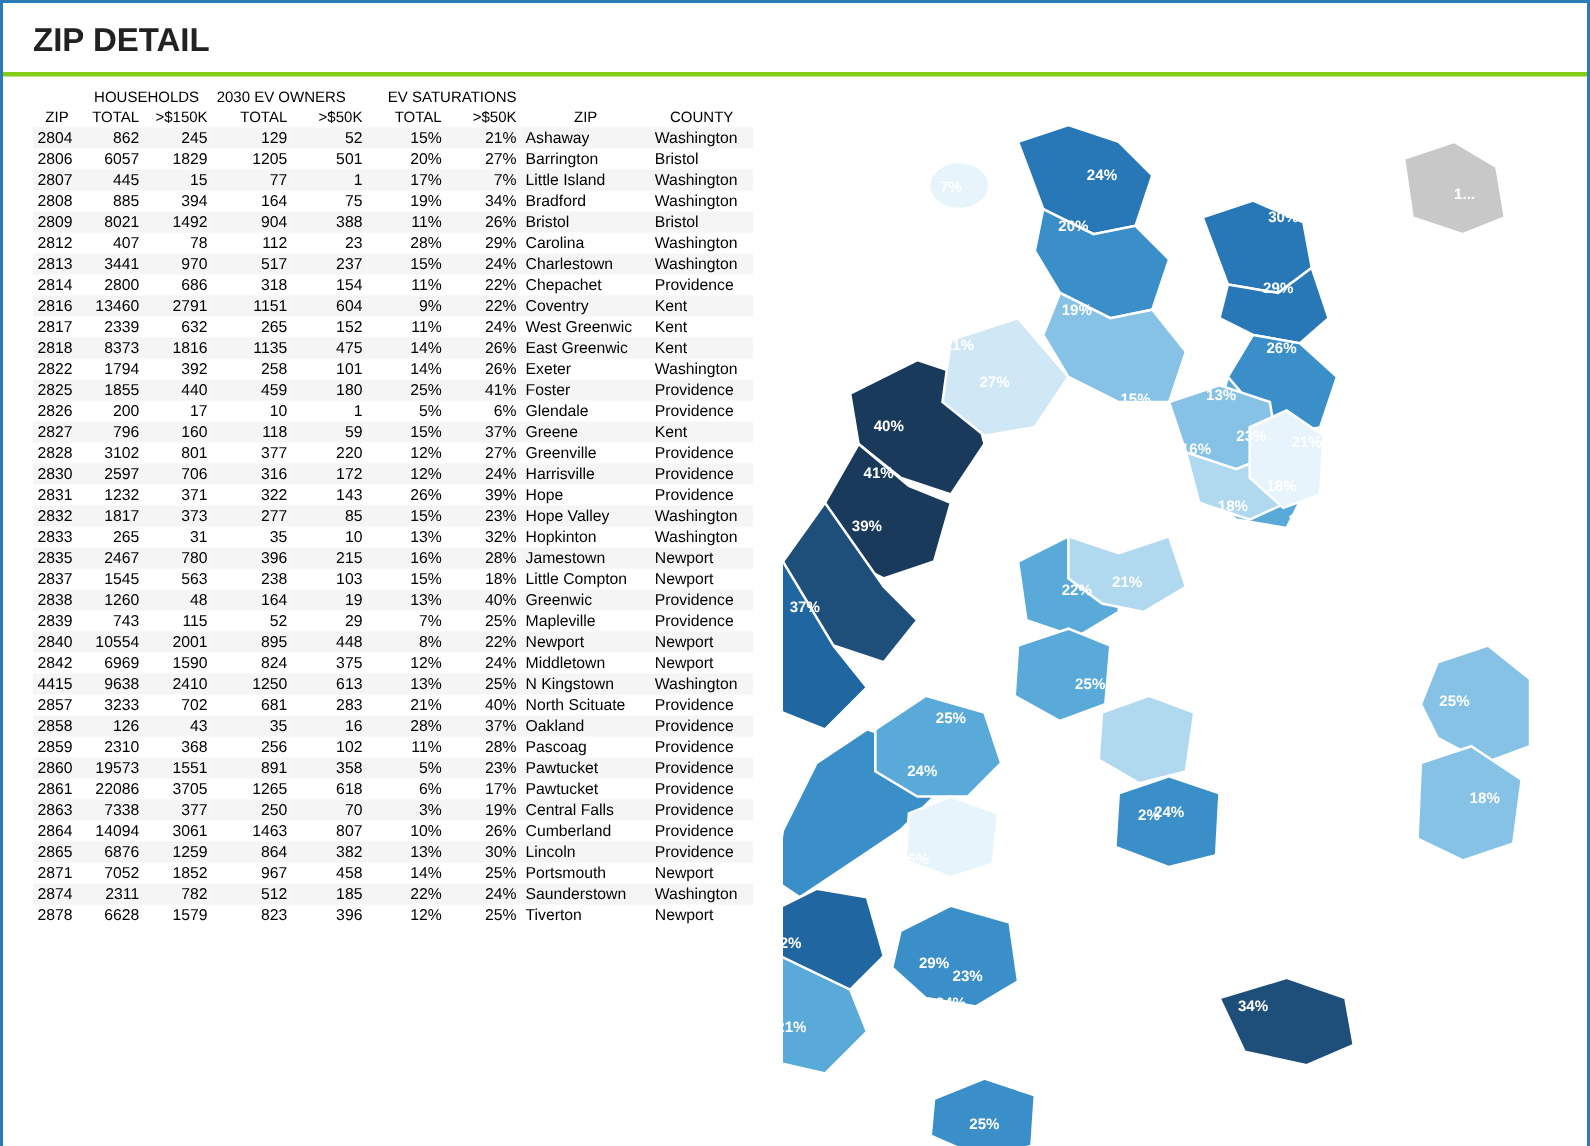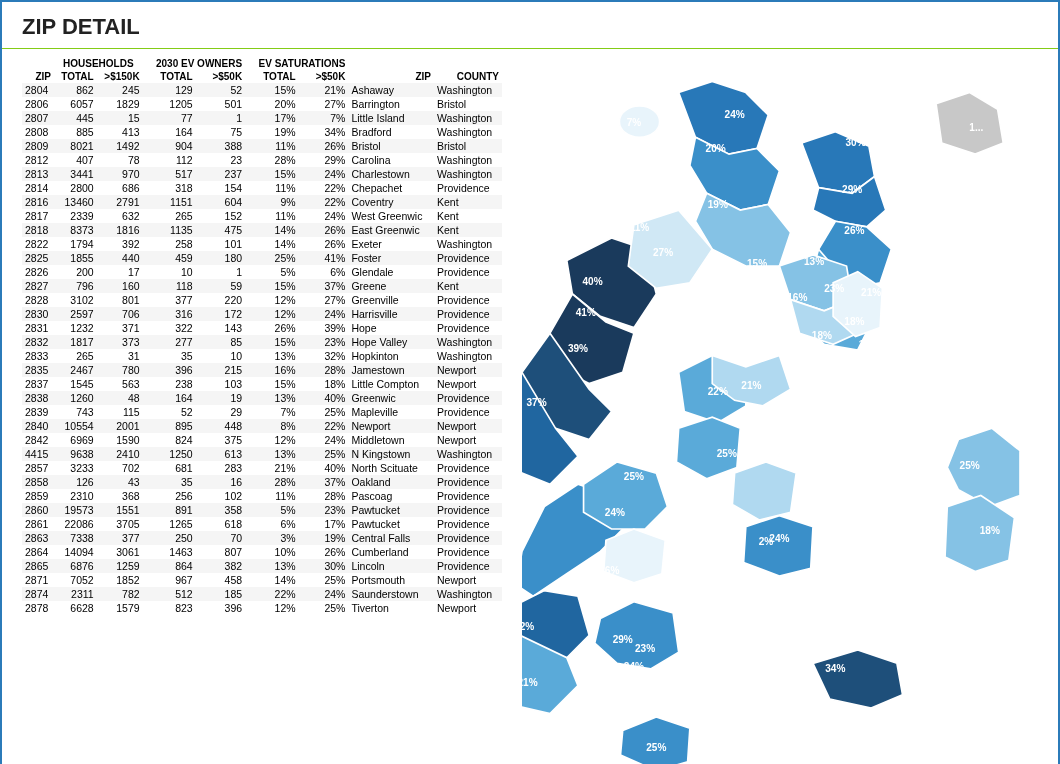--- a/index.html
+++ b/index.html
@@ -12,21 +12,21 @@
     .page {
       width: 1060px;
       min-height: 764px;
       background: #fff;
       border: 2px solid #2b7bb9;
       display: flex;
       flex-direction: column;
     }
     .header {
       padding: 12px 20px 8px 20px;
-      border-bottom: 1px solid #84cc16;
+      border-bottom: 3px solid #84cc16;
     }
     .title {
       font-size: 22px;
       font-weight: bold;
       color: #222;
     }
     .content {
       display: flex;
       flex: 1;
     }
@@ -34,27 +34,27 @@
       width: 510px;
       padding: 8px 10px 8px 20px;
       overflow: hidden;
     }
     table {
       width: 100%;
       border-collapse: collapse;
       font-size: 10.5px;
     }
     thead th {
-      font-weight: bold;
+      font-weight: normal;
       text-align: right;
       padding: 1px 3px;
       font-size: 10px;
       white-space: nowrap;
     }
-    thead th.left { text-align: right; }
+    thead th.left { text-align: center; }
     tbody tr td {
       padding: 1px 3px;
       text-align: right;
       white-space: nowrap;
     }
     tbody tr td.left { text-align: left; }
     tbody tr:nth-child(odd) { background: #f5f5f5; }
     .map-section {
       flex: 1;
       display: flex;
@@ -98,21 +98,21 @@
   <div class="header">
     <div class="title">ZIP DETAIL</div>
   </div>
   <div class="content">
     <div class="table-section">
       <table>
         <thead>
           <tr>
             <th class="left th-zip" rowspan="2" style="vertical-align:bottom;">ZIP</th>
             <th colspan="2" style="text-align:center;font-size:10px;">HOUSEHOLDS</th>
-            <th colspan="2" style="text-align:right;font-size:10px;">2030 EV OWNERS</th>
+            <th colspan="2" style="text-align:left;font-size:10px;">2030 EV OWNERS</th>
             <th colspan="2" style="font-size:10px;">EV SATURATIONS</th>
             <th class="left" rowspan="2" style="vertical-align:bottom;">ZIP</th>
             <th class="left" rowspan="2" style="vertical-align:bottom;">COUNTY</th>
           </tr>
           <tr>
             <th>TOTAL</th>
             <th>&gt;$150K</th>
             <th>TOTAL</th>
             <th>&gt;$50K</th>
             <th>TOTAL</th>
@@ -149,21 +149,21 @@
               <td>77</td>
               <td>1</td>
               <td>17%</td>
               <td>7%</td>
               <td class="left">Little Island</td>
               <td class="left">Washington</td>
             </tr>
             <tr>
               <td class="left">2808</td>
               <td>885</td>
-              <td>413</td>
+              <td>394</td>
               <td>164</td>
               <td>75</td>
               <td>19%</td>
               <td>34%</td>
               <td class="left">Bradford</td>
               <td class="left">Washington</td>
             </tr>
             <tr>
               <td class="left">2809</td>
               <td>8021</td>

